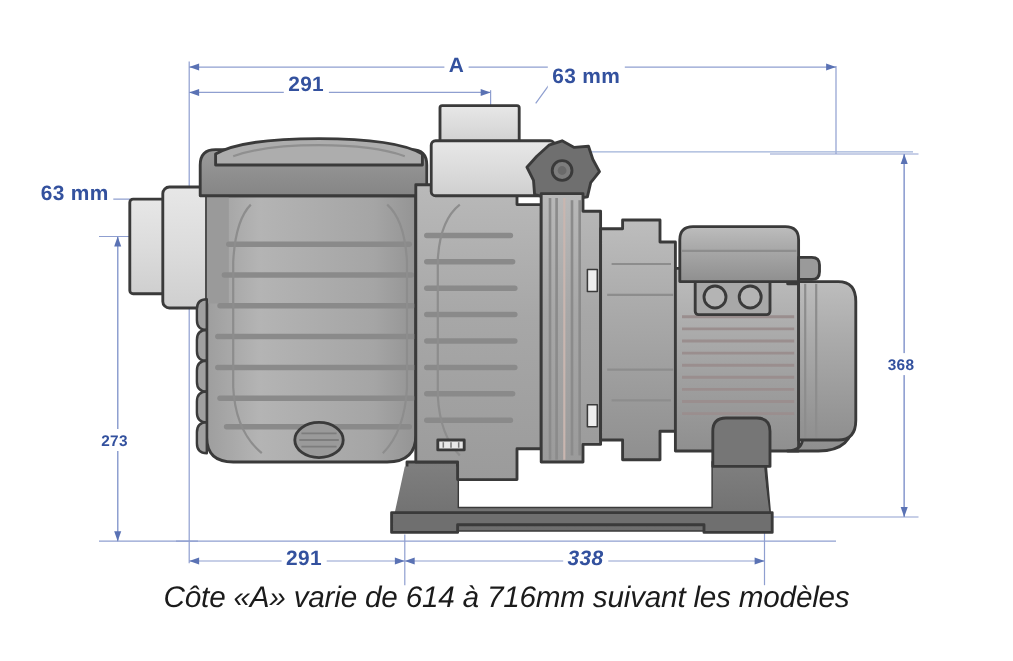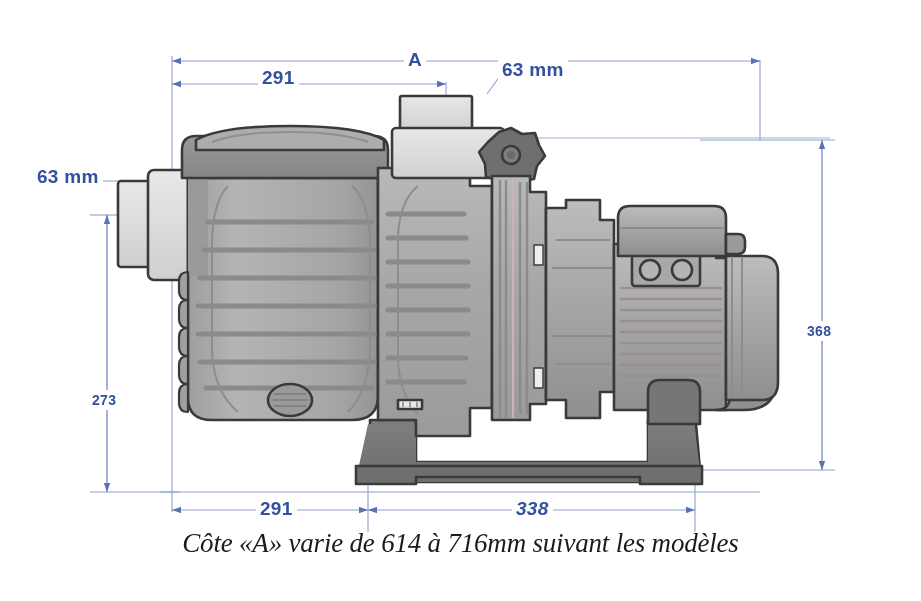--- a/index.html
+++ b/index.html
@@ -39,21 +39,21 @@
   .dim-label.vert {
     font-size: 14px;
     margin-top: 30px;
   }
   #caption {
     position: absolute;
     left: 0;
     top: 528px;
     width: 921px;
     text-align: center;
-    font-family: Liberation Serif, serif;
+    font-family: Liberation Sans, sans-serif;
     font-style: italic;
     font-size: 27px;
     color: #1b1b1b;
     letter-spacing: -0.2px;
     white-space: nowrap;
   }
 </style>
 </head>
 <body>
 

